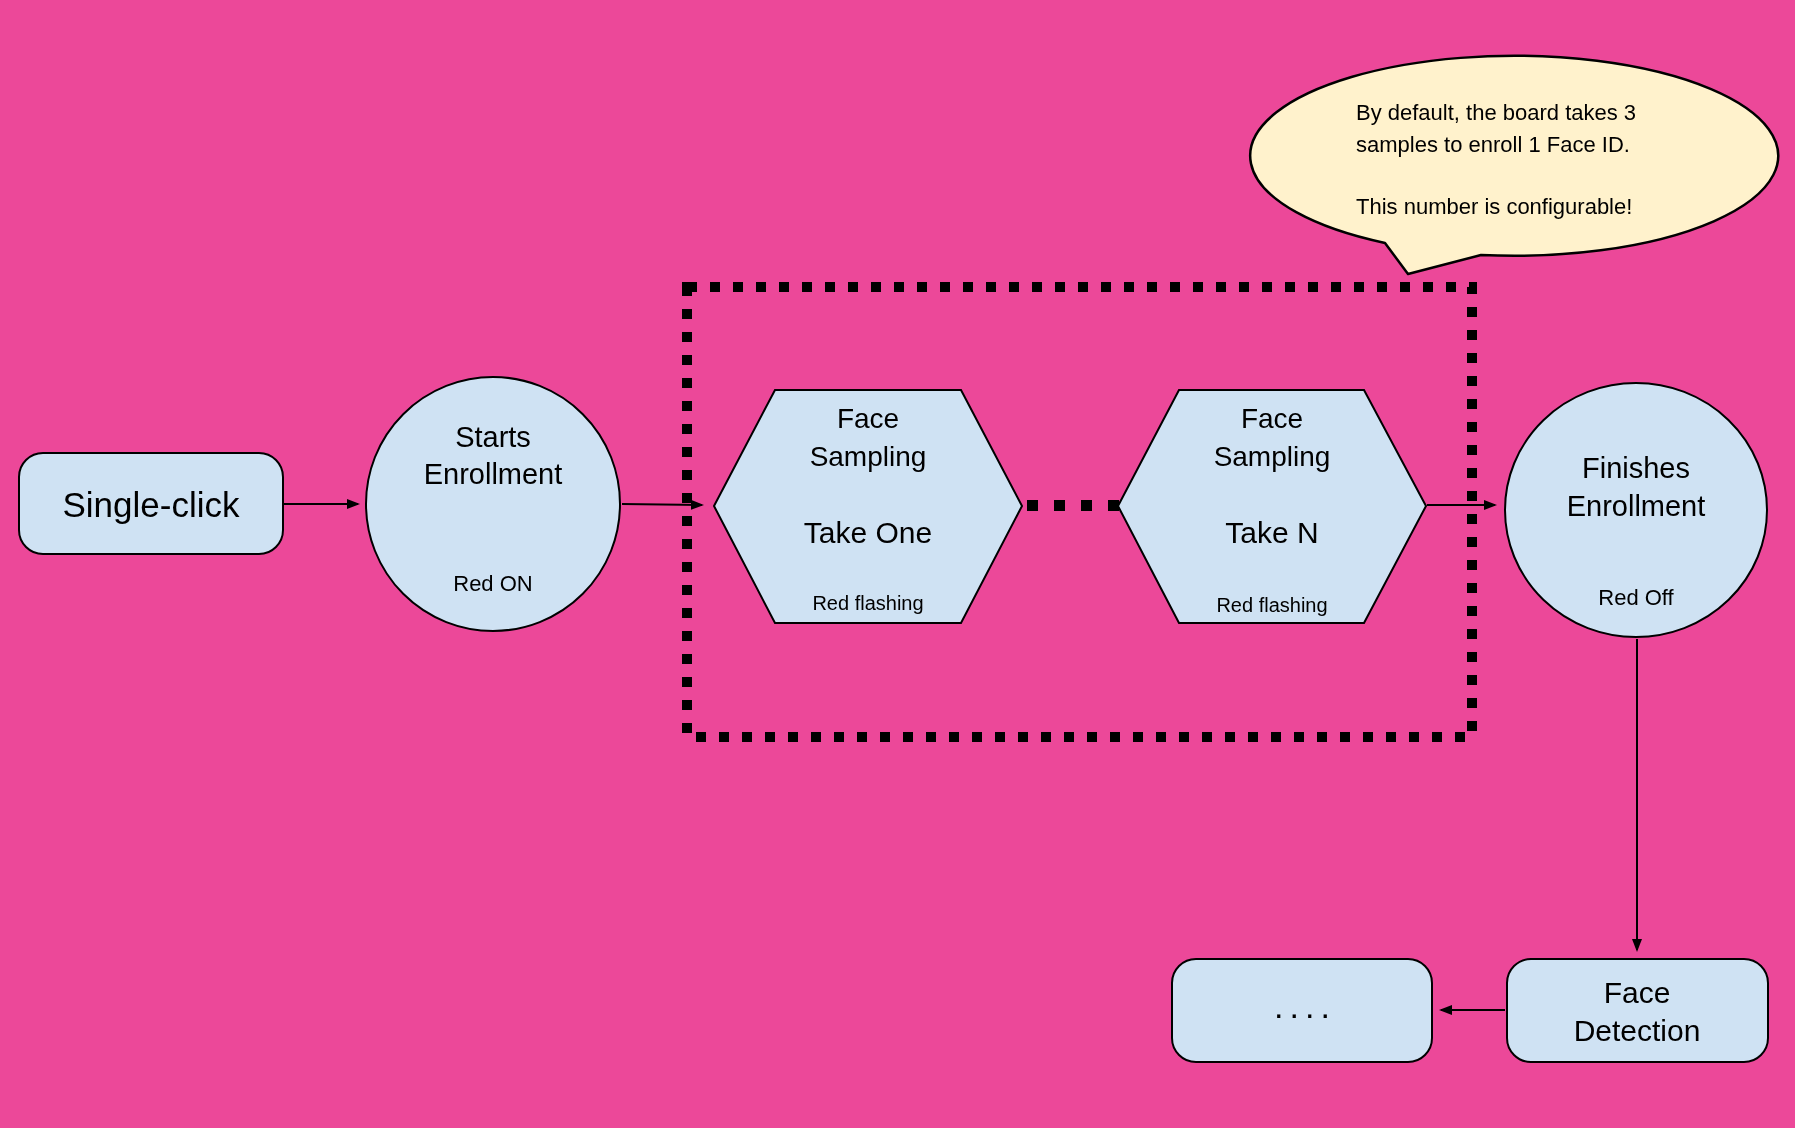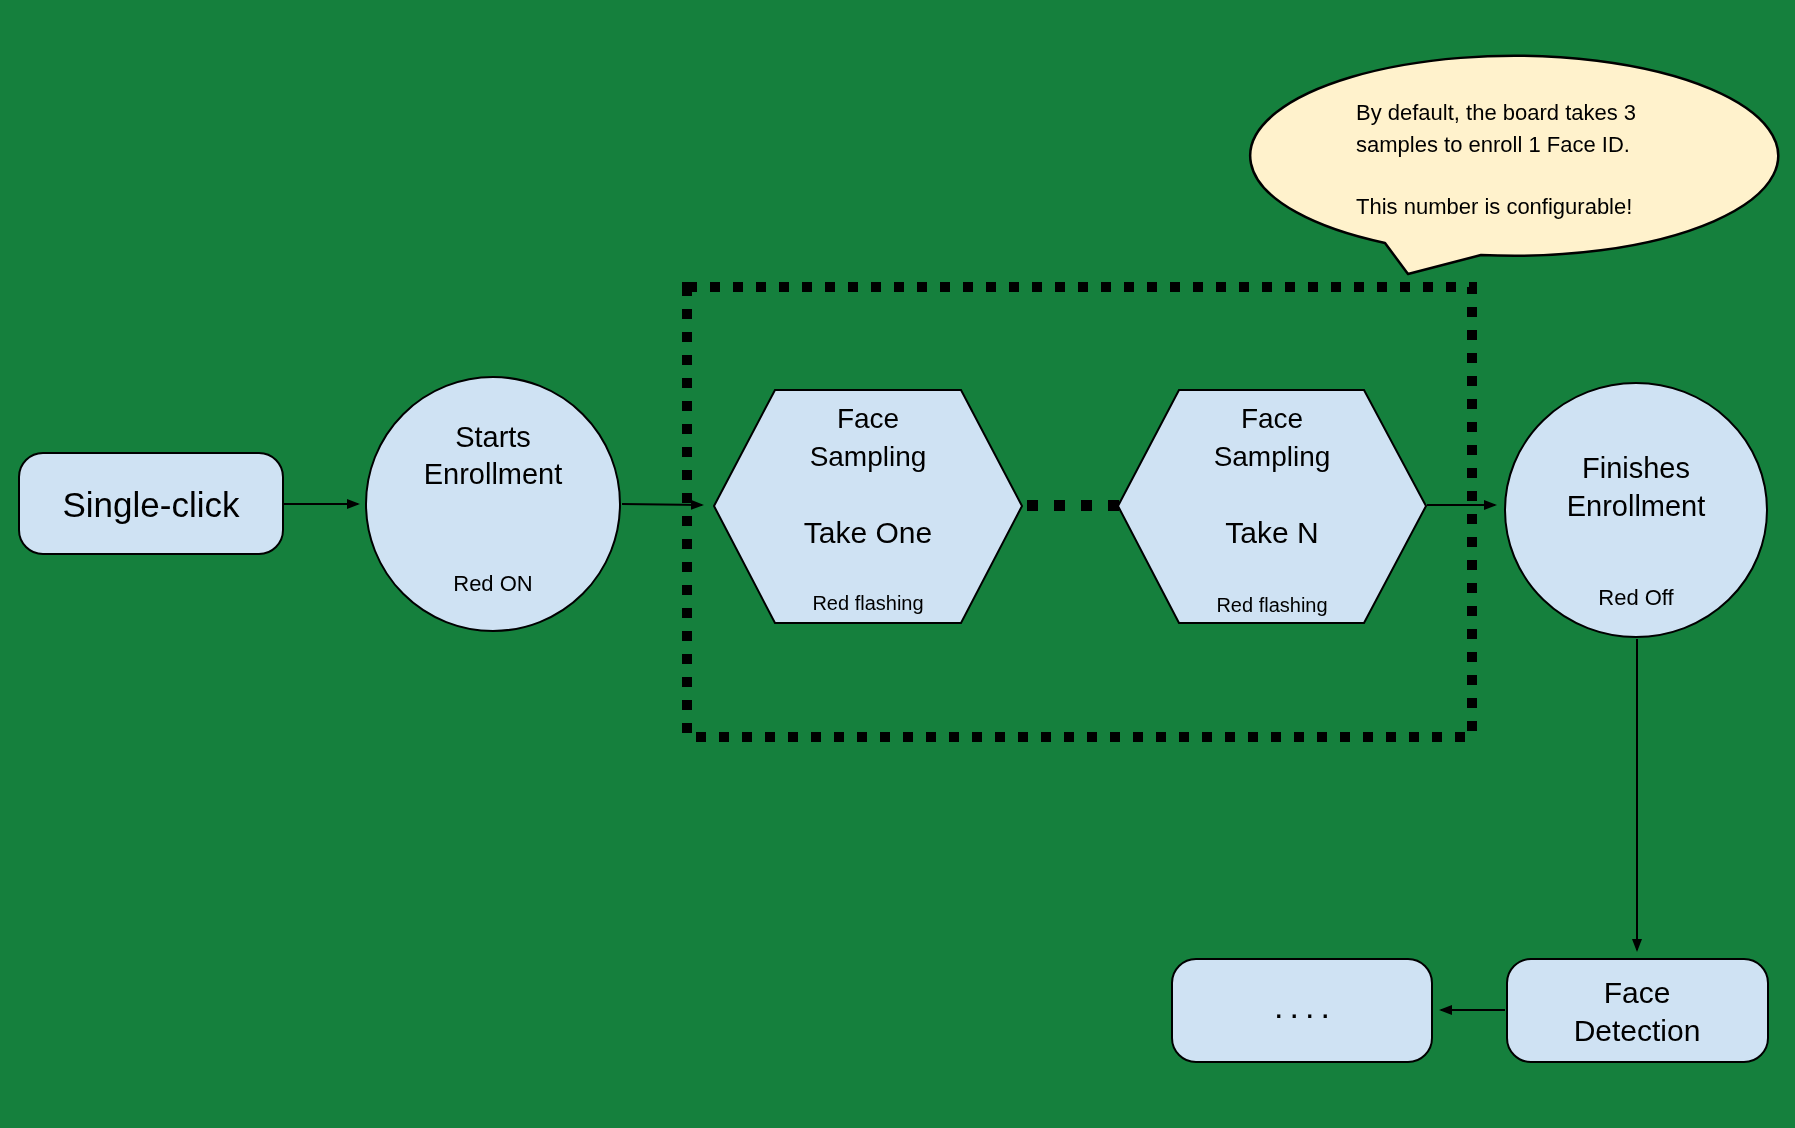--- a/index.html
+++ b/index.html
@@ -4,21 +4,21 @@
 <style>
   html, body {
     margin: 0;
     padding: 0;
     background: #ffffff;
   }
   .canvas-wrap {
     position: relative;
     width: 1795px;
     height: 1128px;
-    background: #15803d;
+    background: #ec4899;
     overflow: hidden;
   }
   svg {
     display: block;
     font-family: "Liberation Sans", sans-serif;
   }
   .shape {
     fill: #cfe2f3;
     stroke: #000000;
     stroke-width: 2;

